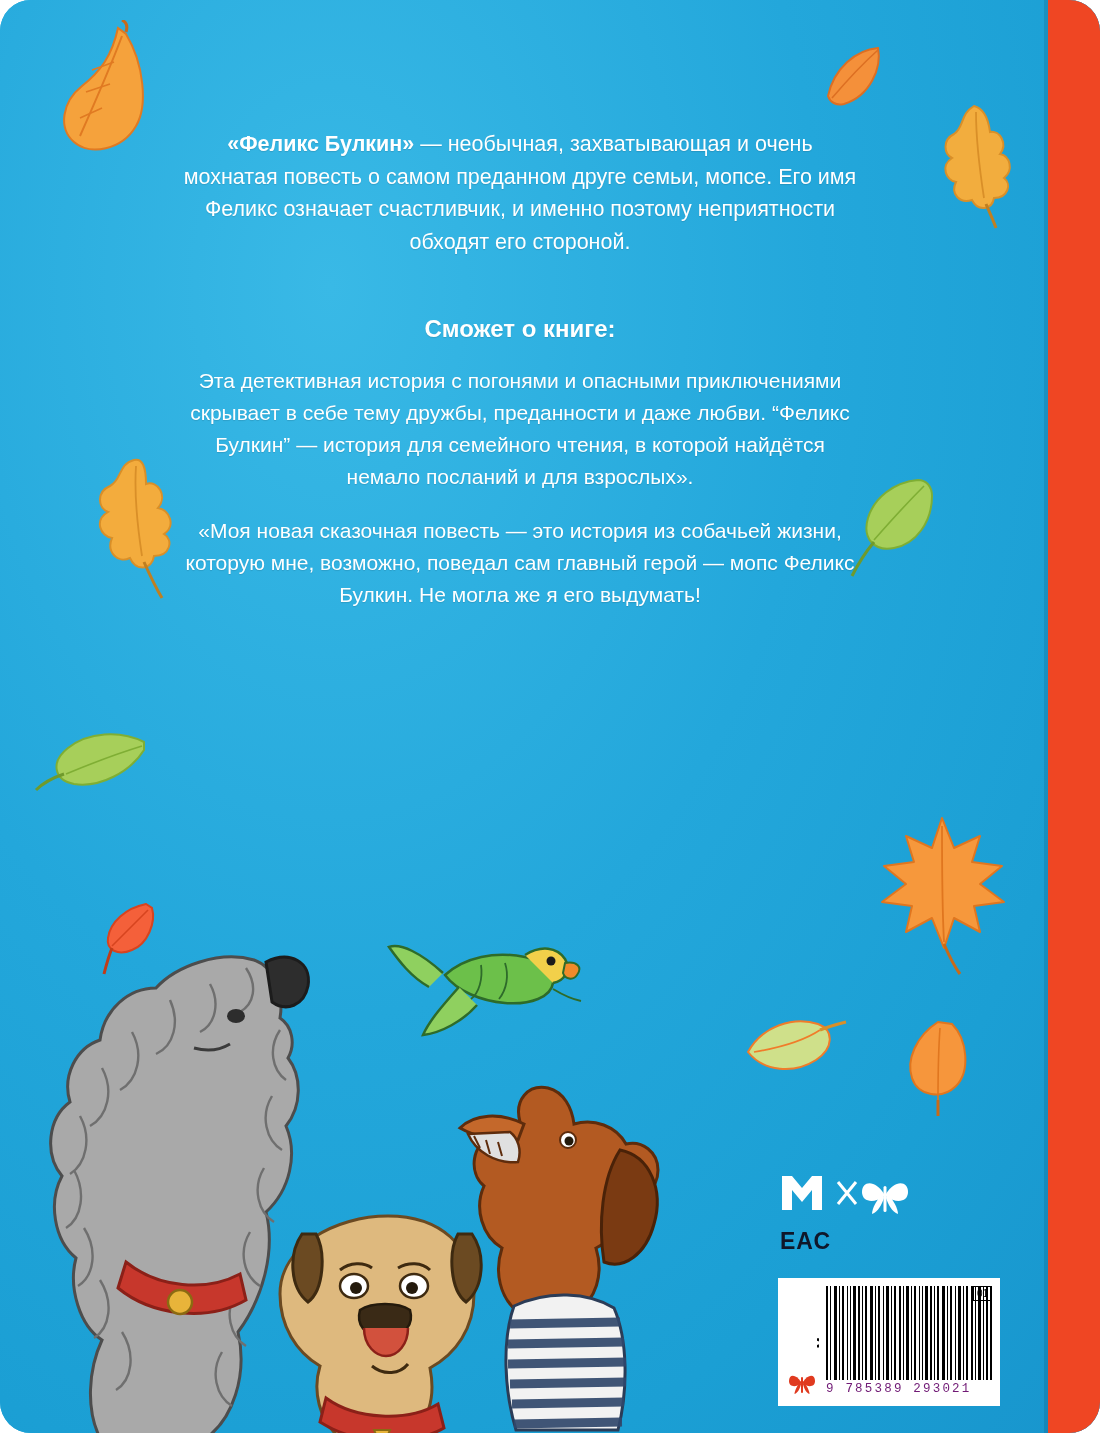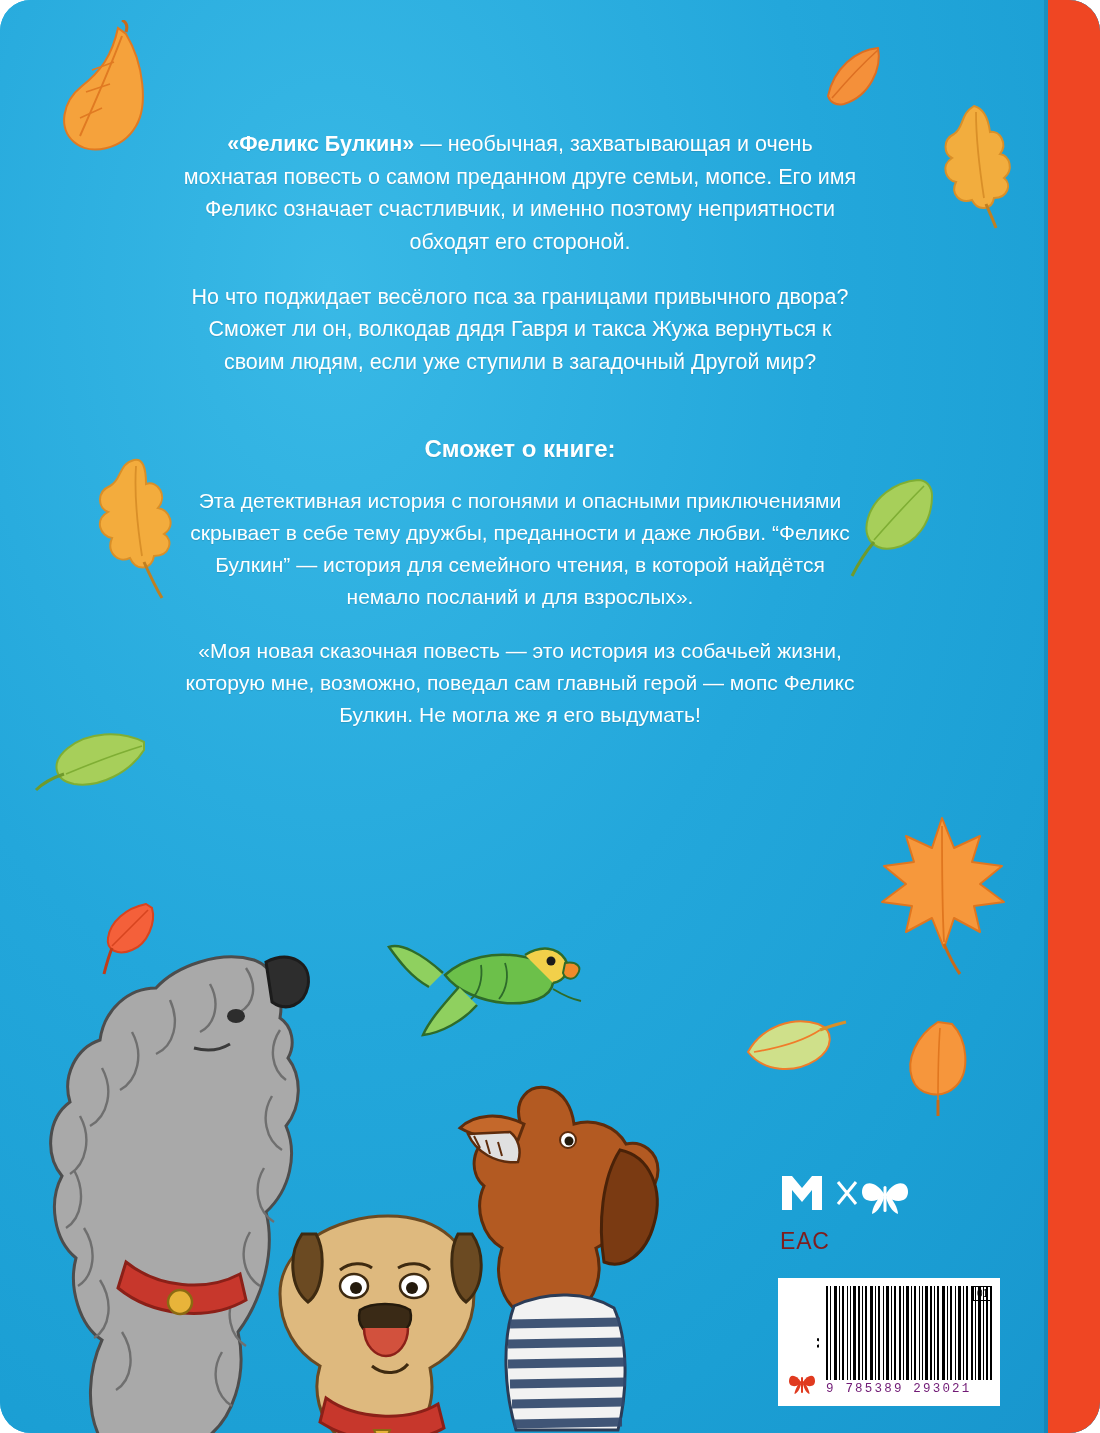--- a/index.html
+++ b/index.html
@@ -83,23 +83,23 @@
     position: absolute;
     left: 780px;
     top: 1170px;
     width: 130px;
     height: 50px;
   }
   .eac {
     position: absolute;
     left: 780px;
     top: 1228px;
-    color: #7f1d1d;
+    color: #0f172a;
     font-size: 23px;
-    font-weight: normal;
+    font-weight: bold;
     letter-spacing: 1px;
     font-family: "Liberation Sans", sans-serif;
     text-align: right;
   }
   
   .barcode-box {
     position: absolute;
     left: 778px;
     top: 1278px;
     width: 222px;
@@ -240,21 +240,20 @@
   <div class="leaf" style="left:898px; top:1018px;">
     <svg width="80" height="100" viewBox="0 0 80 100">
       <path d="M40 4 C18 18 8 42 14 60 C20 78 44 82 58 68 C72 54 70 22 54 6 Z" fill="#f6963c" stroke="#e0761f" stroke-width="2"></path>
       <path d="M42 10 C40 38 40 62 40 82" stroke="#e0761f" stroke-width="1.6" fill="none"></path>
       <path d="M40 82 C40 90 40 94 40 98" stroke="#c96a18" stroke-width="3" fill="none"></path>
     </svg>
   </div>
 
   <div class="text-block">
     <p class="lead"><b>«Феликс Булкин»</b><span> — необычная, захватывающая и очень мохнатая повесть о самом преданном друге семьи, мопсе. Его имя Феликс означает счастливчик, и именно поэтому неприятности обходят его стороной.</span></p>
-    <p>Но что поджидает весёлого пса за границами привычного двора? Сможет ли он, волкодав дядя Гавря и такса Жужа вернуться к своим людям, если уже ступили в загадочный Другой мир?</p>
 
     <div class="section-heading">Сможет о книге:</div>
 
     <div class="quote-block">
       <p>Эта детективная история с погонями и опасными приключениями скрывает в себе тему дружбы, преданности и даже любви. “Феликс Булкин” — история для семейного чтения, в которой найдётся немало посланий и для взрослых».</p>
       <p>«Моя новая сказочная повесть — это история из собачьей жизни, которую мне, возможно, поведал сам главный герой — мопс Феликс Булкин. Не могла же я его выдумать!</p>
     </div>
   </div>
 
   <div class="illus" style="left:385px; top:905px;">

